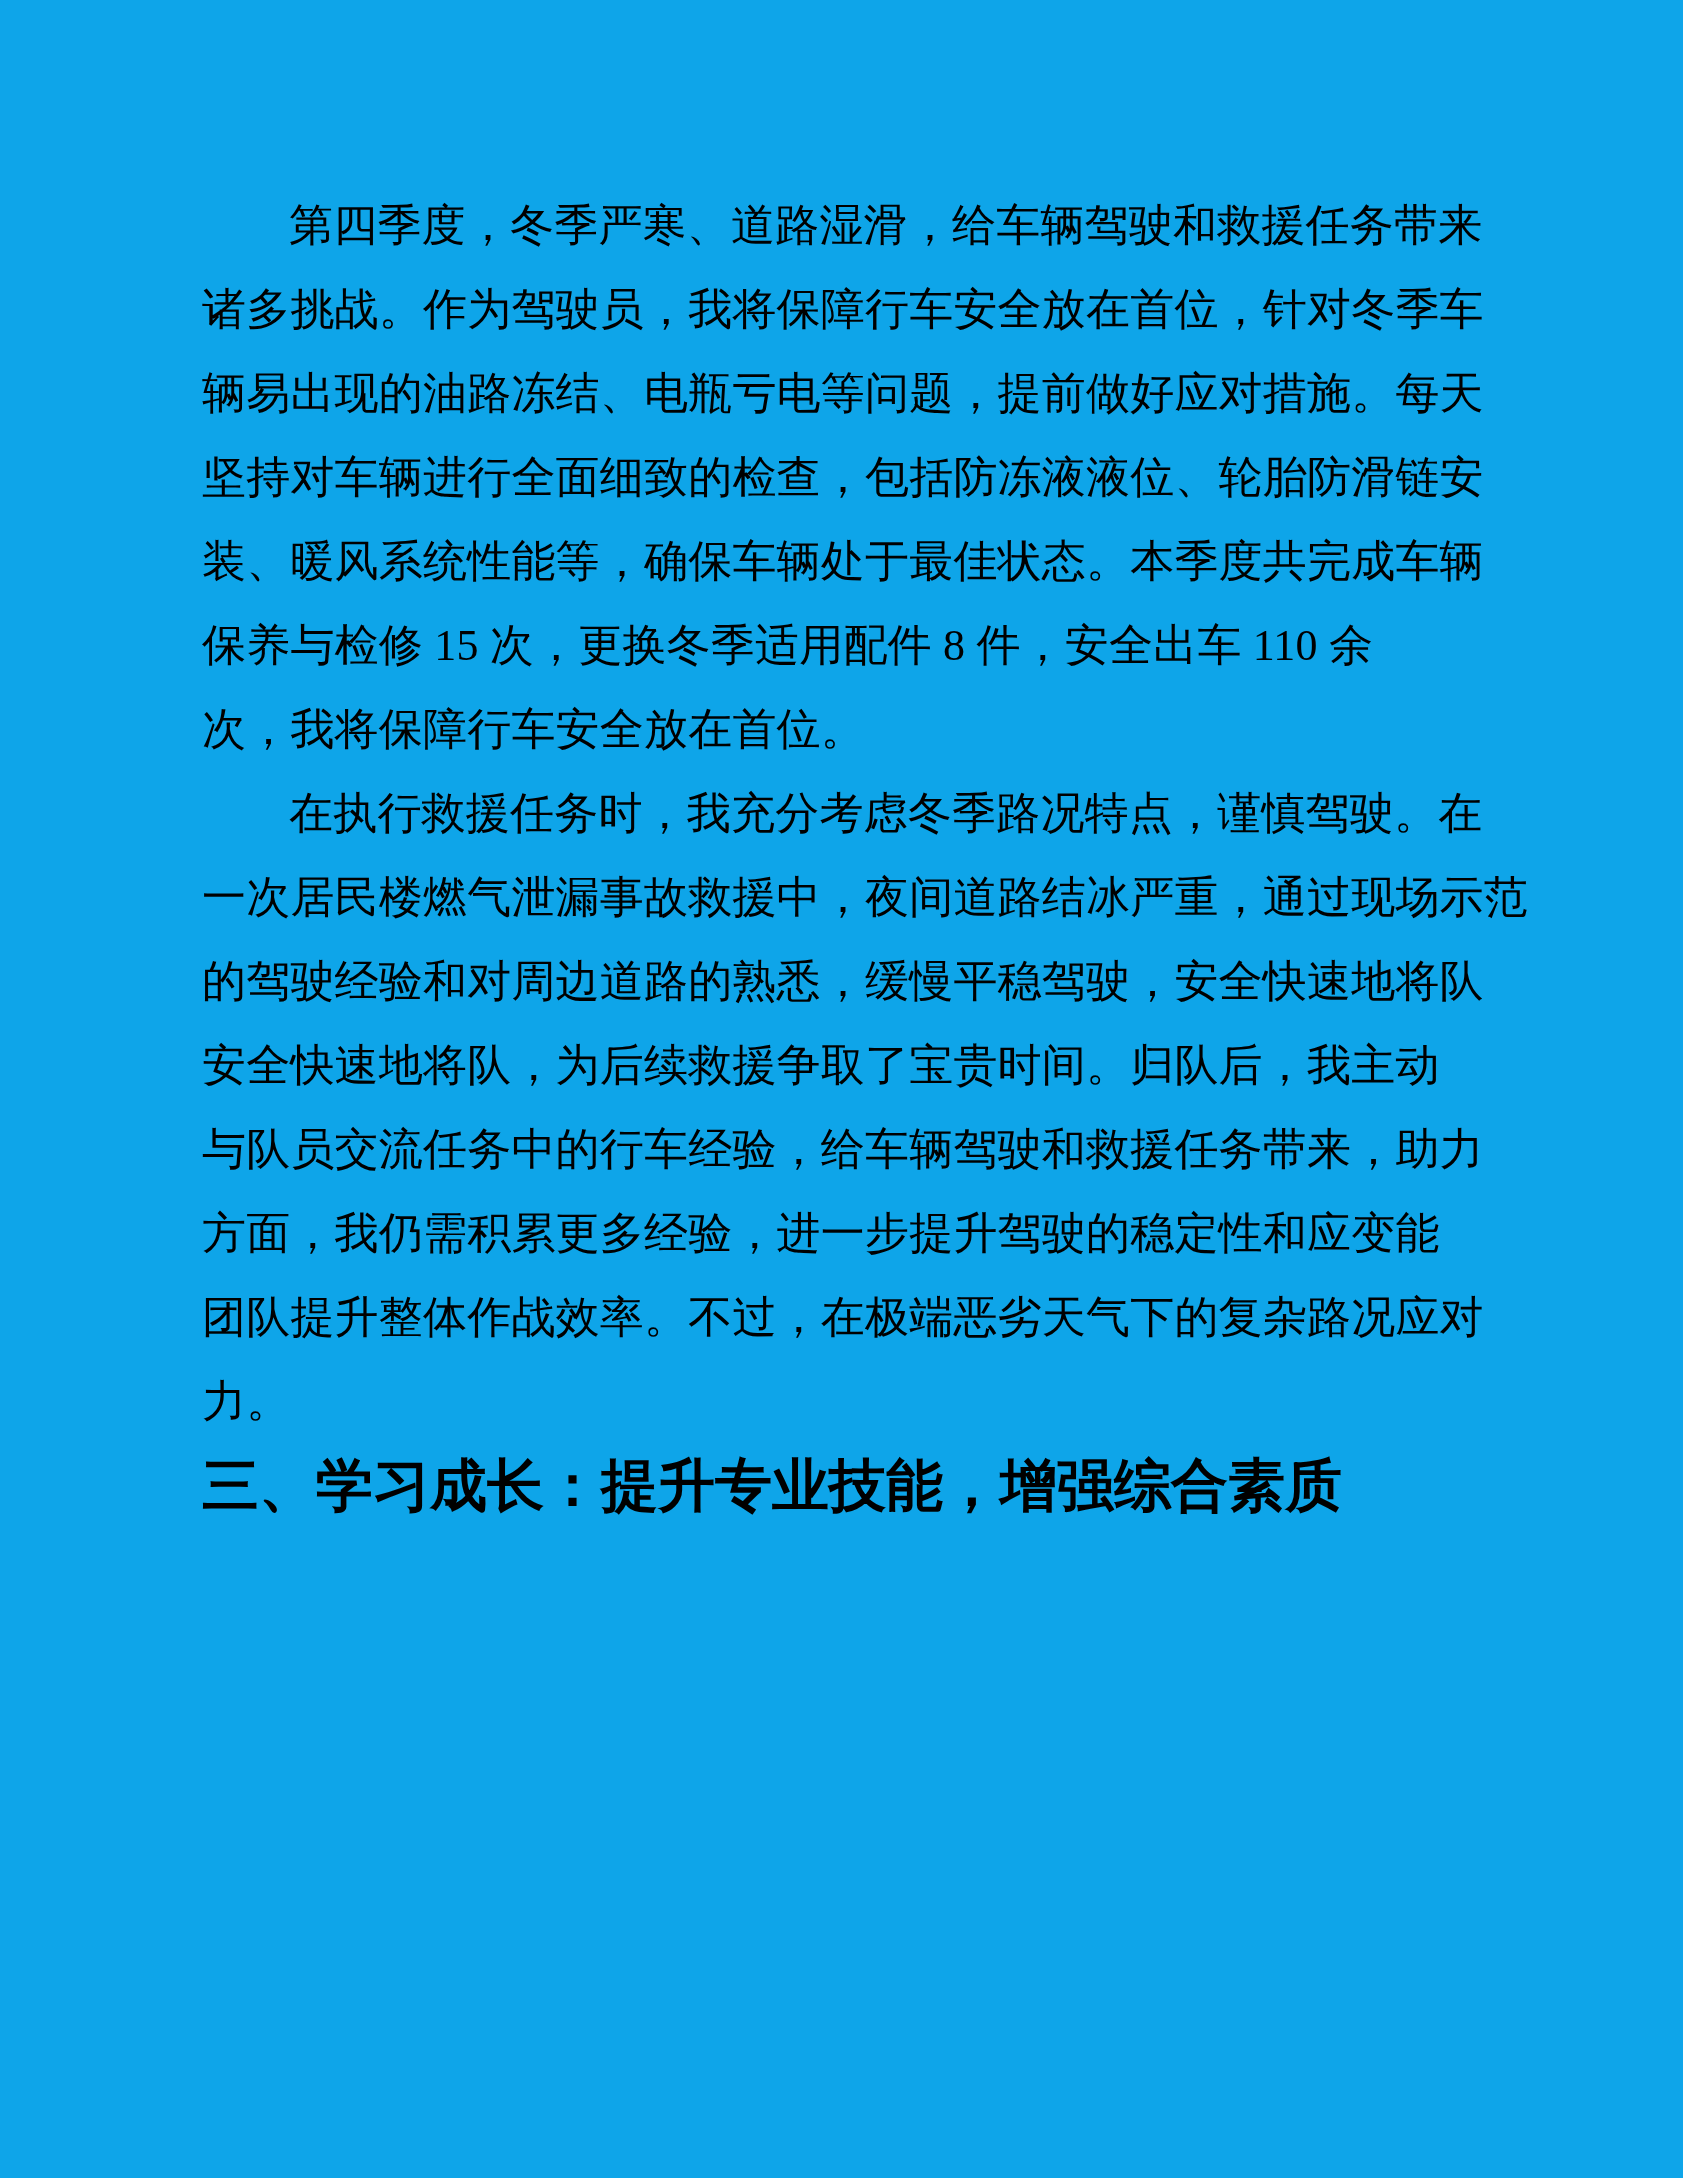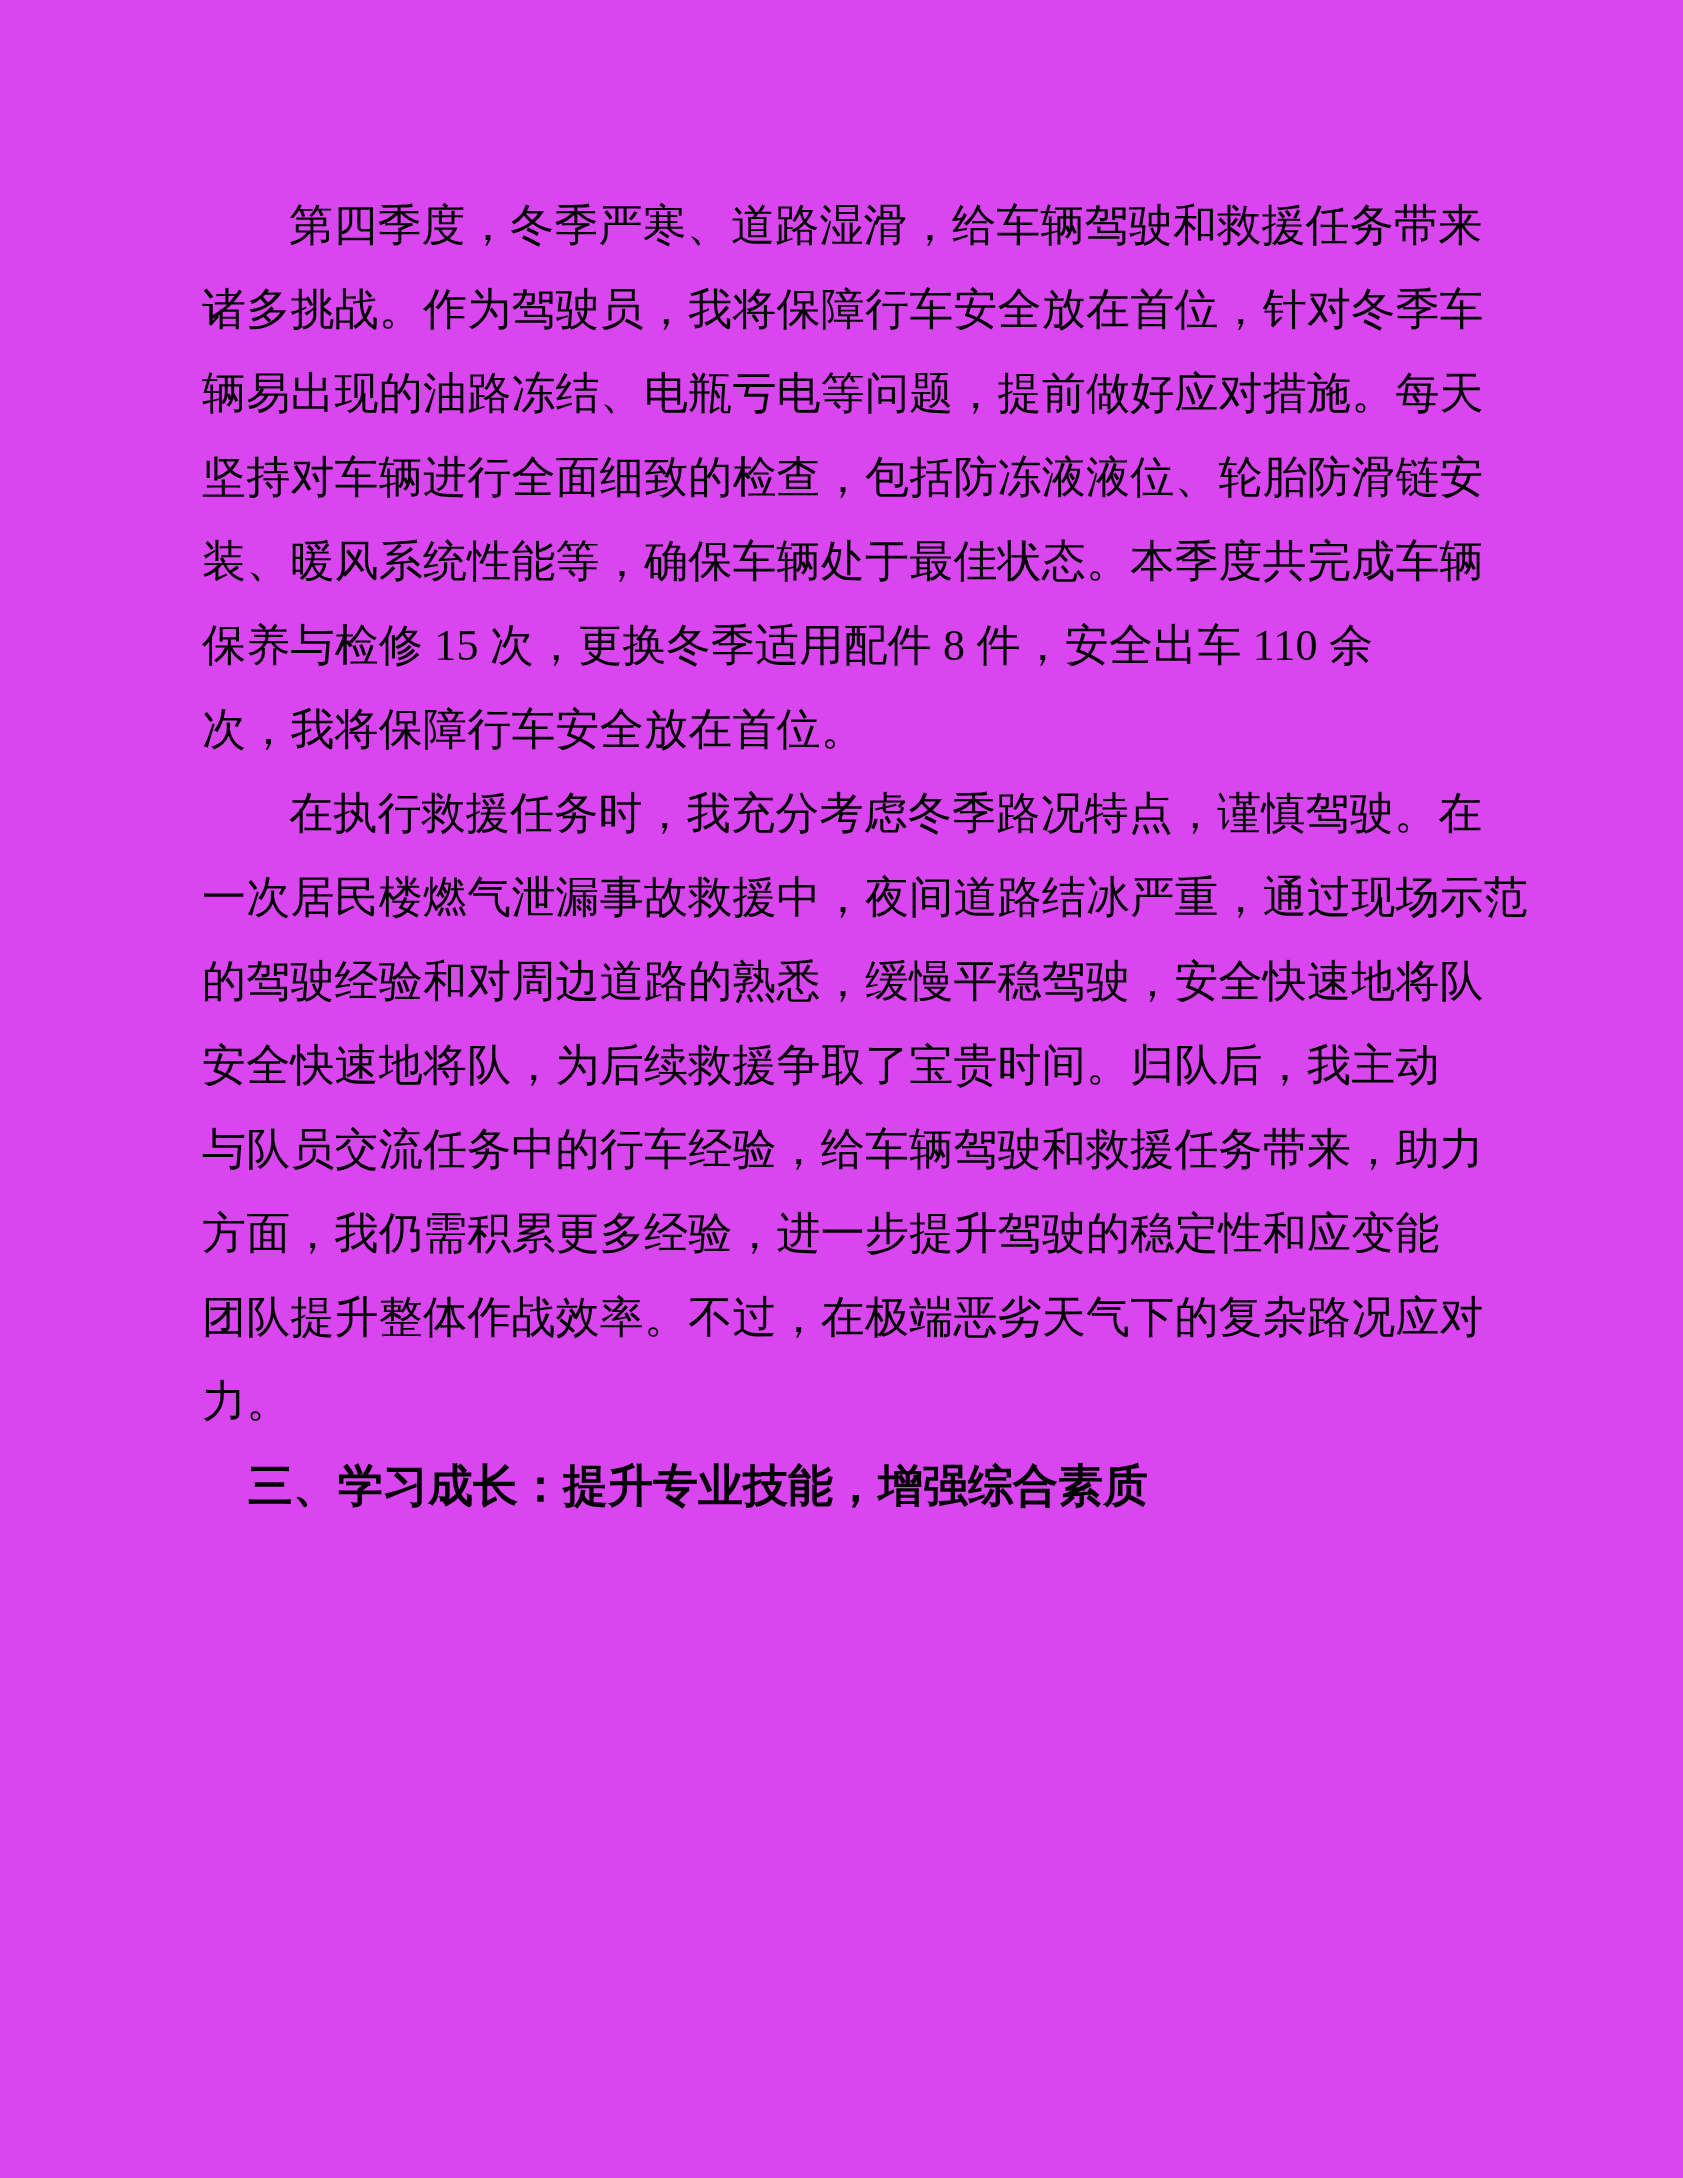--- a/index.html
+++ b/index.html
@@ -4,21 +4,21 @@
 <style>
   html, body {
     margin: 0;
     padding: 0;
     background: #ffffff;
   }
   .page {
     position: relative;
     width: 1683px;
     height: 2178px;
-    background: #d946ef;
+    background: #0ea5e9;
     overflow: hidden;
   }
   .text-block {
     position: absolute;
     left: 202px;
     top: 184px;
     width: 1271px;
   }
   .line {
     font-family: "Liberation Serif", "DejaVu Serif", serif;
@@ -27,26 +27,25 @@
     letter-spacing: 0.2px;
     color: #000000;
     white-space: nowrap;
     text-align: left;
   }
   .line.indent {
     text-indent: 87px;
   }
   .heading-line {
     font-family: Liberation Serif, serif;
-    font-size: 45px;
+    font-size: 57px;
     line-height: 84px;
     font-weight: 700;
     color: #000000;
     white-space: nowrap;
-    margin-left: 46px;
   }
 </style>
 </head>
 <body>
 
 <div class="page">
   <div class="text-block">
 
     <div>
       <div class="line indent">第四季度，冬季严寒、道路湿滑，给车辆驾驶和救援任务带来</div>

